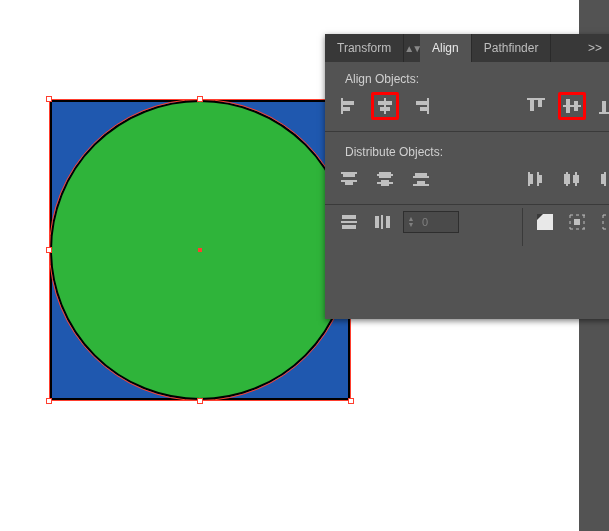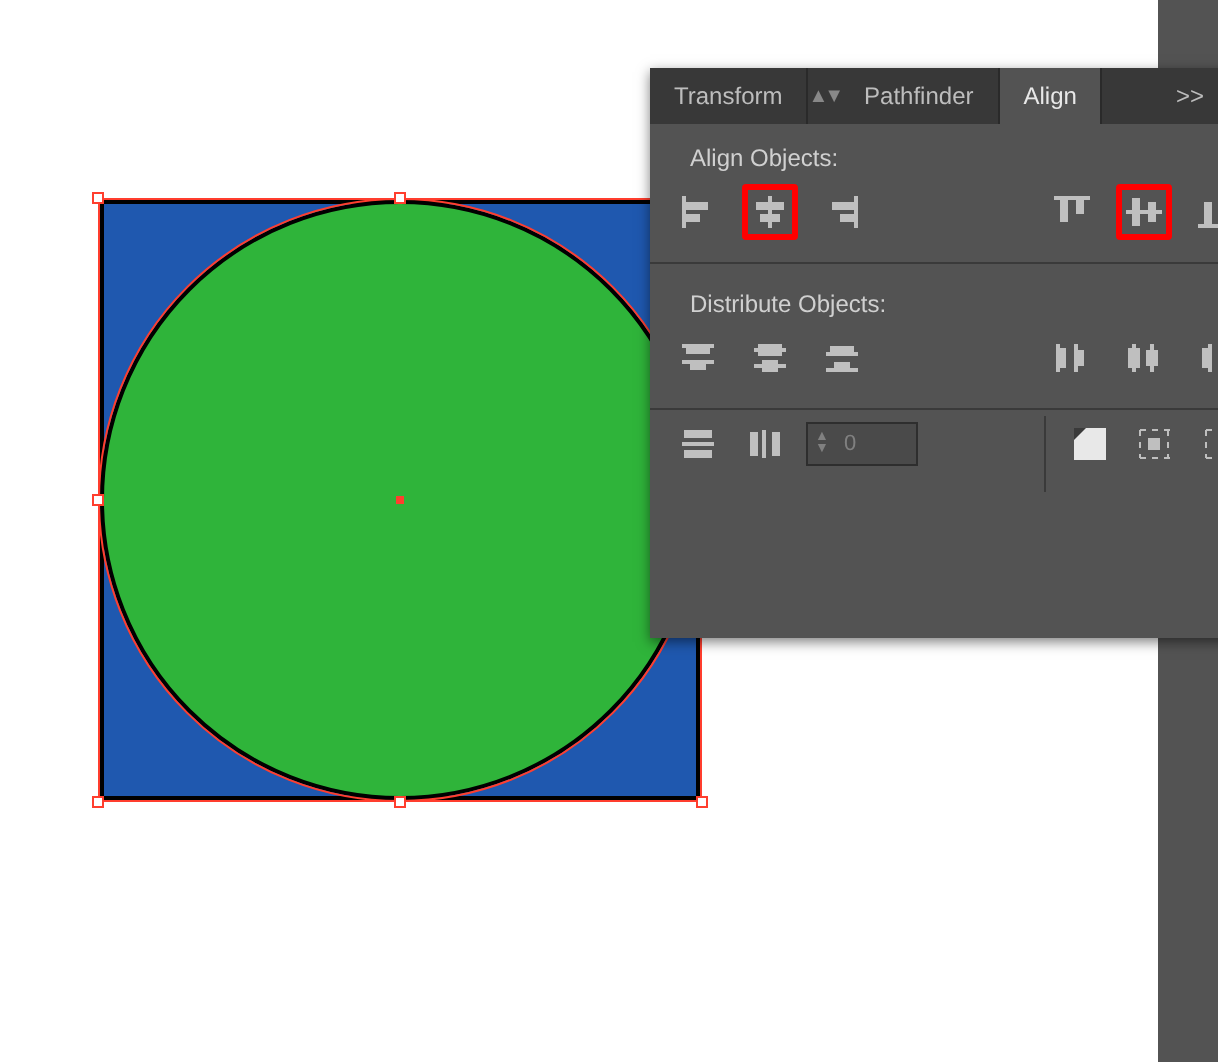--- a/index.html
+++ b/index.html
@@ -58,22 +58,22 @@
     <div class="center-dot"></div>
   </div>
 </div>
 
 <div class="sidebar-r"></div>
 
 <div class="panel">
   <div class="tabs">
     <div class="tab">Transform</div>
     <span class="sort" style="align-self:center;color:#888">▲▼</span>
+    <div class="tab active">Align</div>
     <div class="tab">Pathfinder</div>
-    <div class="tab active">Align</div>
     <div class="tab-extras">
       <span>&gt;&gt;</span>
       <div class="divider"></div>
       <span>≡</span>
     </div>
   </div>
 
   <div class="sect-label">Align Objects:</div>
   <div class="icon-row">
     <div class="ibtn">

